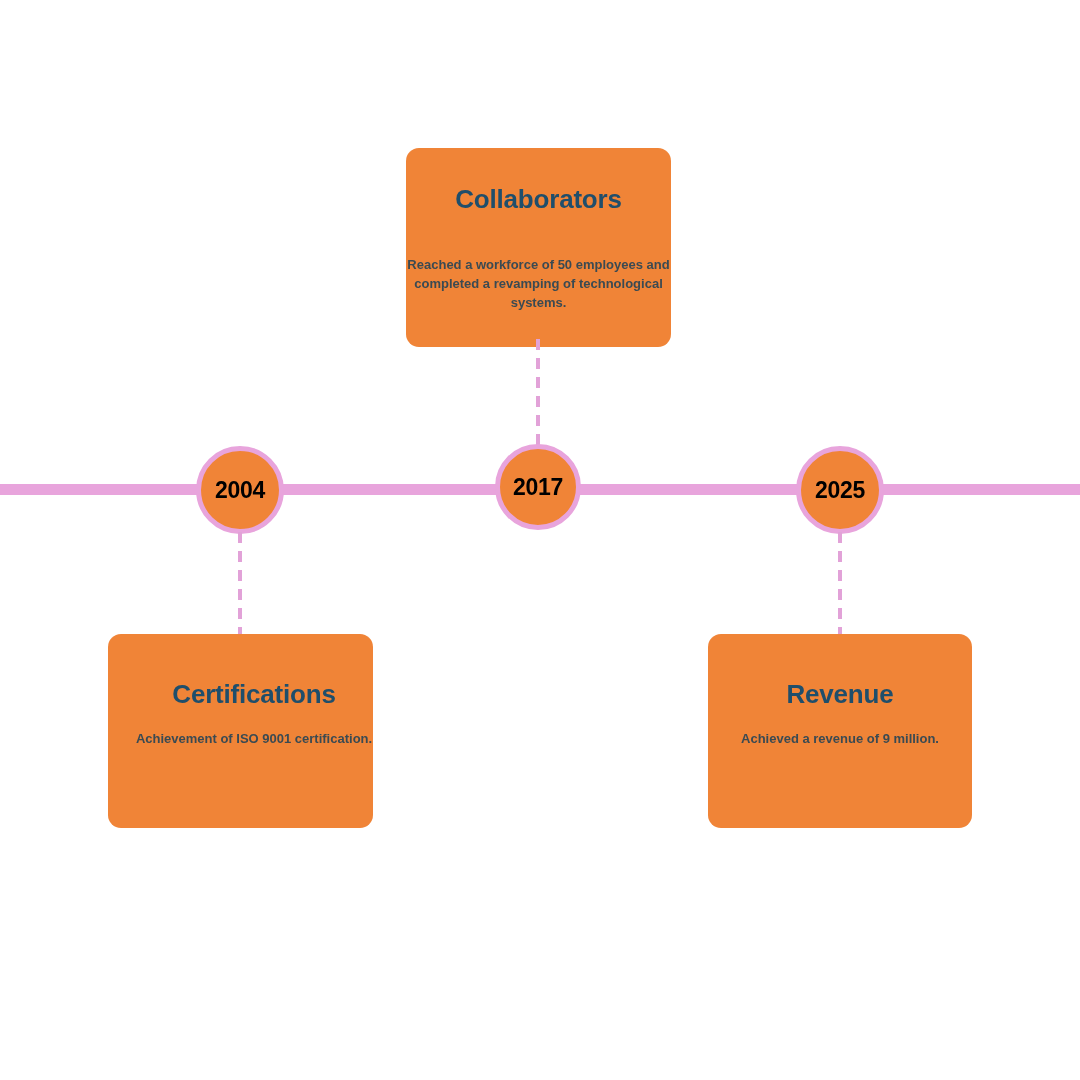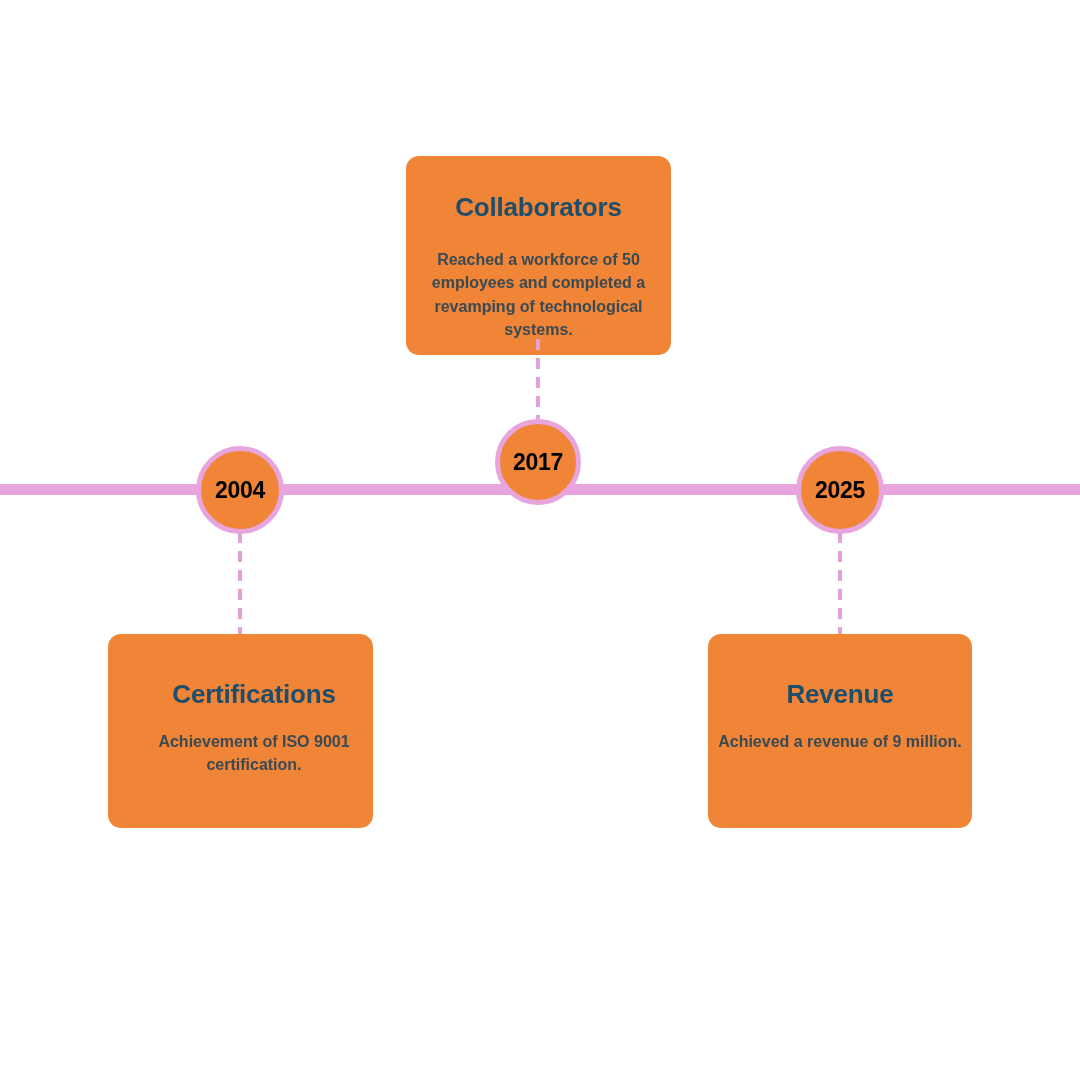--- a/index.html
+++ b/index.html
@@ -60,35 +60,36 @@
   .card-title {
     font-size: 26px;
     font-weight: bold;
     color: #1f4e6b;
     letter-spacing: -0.2px;
     text-align: center;
     line-height: 1.2;
     margin: 0;
   }
   .card-body {
-    font-size: 16px;
+    font-size: 13px;
     font-weight: bold;
     color: #3a4a52;
     text-align: center;
     line-height: 1.45;
     margin: 0;
   }
 
   
   #card-collaborators {
     left: 406px;
-    top: 156px;
+    top: 148px;
     width: 265px;
     height: 199px;
     padding-top: 36px;
+    gap: 16px;
   }
   #card-collaborators .card-body { margin-top: 25px; }
 
   #card-certifications {
     left: 108px;
     top: 634px;
     width: 265px;
     height: 194px;
     padding-top: 45px;
     padding-left: 27px;
@@ -117,21 +118,21 @@
   }
   .node-label {
     font-size: 23px;
     font-weight: bold;
     color: #000000;
     letter-spacing: -0.3px;
     line-height: 1;
   }
 
   #node-2004 { left: 196px; top: 446px; width: 88px; height: 88px; }
-  #node-2017 { left: 495px; top: 419px; width: 86px; height: 86px; }
+  #node-2017 { left: 495px; top: 444px; width: 86px; height: 86px; }
   #node-2018 { left: 796px; top: 446px; width: 88px; height: 88px; }
 
   
   #connector-collaborators { left: 536px; top: 339px; height: 106px; }
   #connector-certifications { left: 238px; top: 532px; height: 103px; }
   #connector-revenue        { left: 838px; top: 532px; height: 103px; }
 </style>
 </head>
 <body>
 

